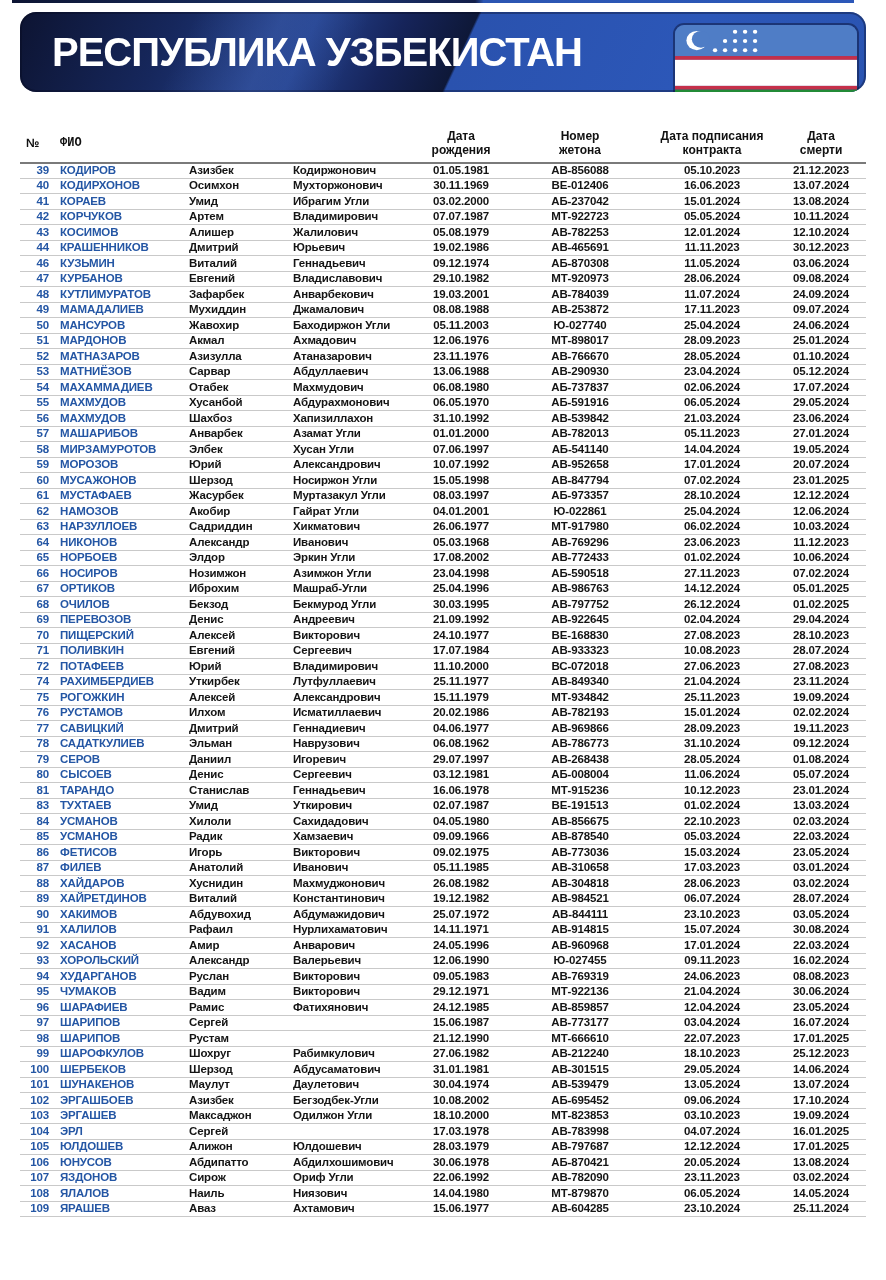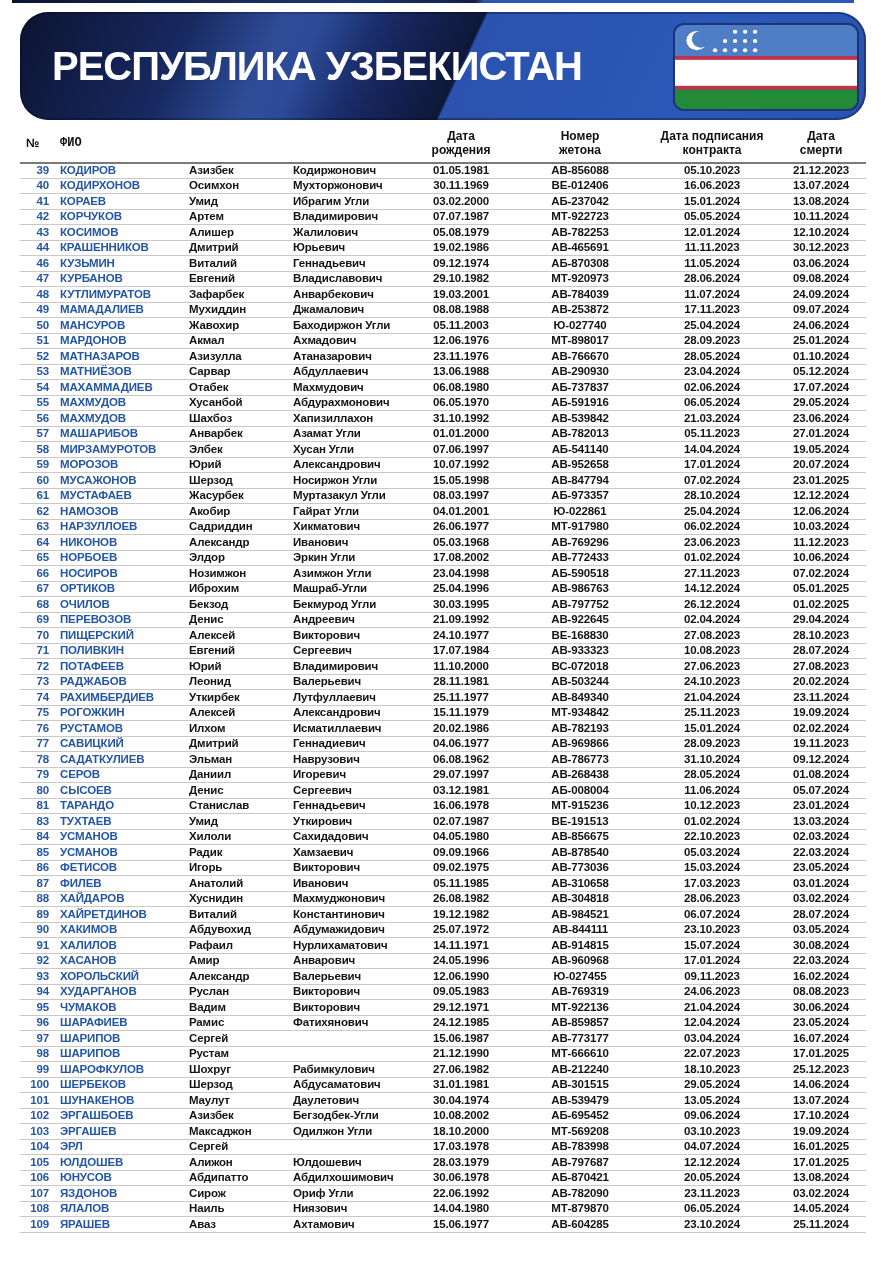--- a/index.html
+++ b/index.html
@@ -6,22 +6,22 @@
   html,body { width:886px; background:#ffffff; font-family:"Liberation Sans", sans-serif; }
   body { position:relative; height:1280px; overflow:hidden; }
 
   
   .top-strip {
     position:absolute; left:12px; top:0; width:842px; height:3px;
     background:linear-gradient(90deg,#0d1533 0%,#1c3570 40%,#131f4a 55%,#2b55b2 56%,#2c58b9 100%);
   }
 
   .banner {
-    position:absolute; left:20px; top:12px; width:846px; height:108px;
-    border-radius:28px;
+    position:absolute; left:20px; top:12px; width:846px; height:80px;
+    border-radius:16px;
     background:
       linear-gradient(115deg,
         #0d1432 0%, #16275c 18%, #24418c 34%, #16245a 44%, #0e1838 52%,
         #2a52ae 52.3%, #2c57b8 78%, #2a54b2 100%);
     box-shadow: inset 0 0 0 2px rgba(5,10,30,0.35);
     overflow:hidden;
   }
   .banner-sheen {
     position:absolute; inset:0;
     background:linear-gradient(115deg, rgba(255,255,255,0) 20%, rgba(90,130,220,0.25) 30%, rgba(255,255,255,0) 40%);
@@ -448,30 +448,20 @@
           <td class="c-num">72</td>
           <td class="c-sur">ПОТАФЕЕВ</td>
           <td class="c-given">Юрий</td>
           <td class="c-pat">Владимирович</td>
           <td class="c-birth">11.10.2000</td>
           <td class="c-badge">ВС-072018</td>
           <td class="c-contract">27.06.2023</td>
           <td class="c-death">27.08.2023</td>
         </tr>
         <tr>
-          <td class="c-num">73</td>
-          <td class="c-sur">РАДЖАБОВ</td>
-          <td class="c-given">Леонид</td>
-          <td class="c-pat">Валерьевич</td>
-          <td class="c-birth">28.11.1981</td>
-          <td class="c-badge">АВ-503244</td>
-          <td class="c-contract">24.10.2023</td>
-          <td class="c-death">20.02.2024</td>
-        </tr>
-        <tr>
           <td class="c-num">74</td>
           <td class="c-sur">РАХИМБЕРДИЕВ</td>
           <td class="c-given">Уткирбек</td>
           <td class="c-pat">Лутфуллаевич</td>
           <td class="c-birth">25.11.1977</td>
           <td class="c-badge">АВ-849340</td>
           <td class="c-contract">21.04.2024</td>
           <td class="c-death">23.11.2024</td>
         </tr>
         <tr>
@@ -743,21 +733,21 @@
           <td class="c-badge">АБ-695452</td>
           <td class="c-contract">09.06.2024</td>
           <td class="c-death">17.10.2024</td>
         </tr>
         <tr>
           <td class="c-num">103</td>
           <td class="c-sur">ЭРГАШЕВ</td>
           <td class="c-given">Максаджон</td>
           <td class="c-pat">Одилжон Угли</td>
           <td class="c-birth">18.10.2000</td>
-          <td class="c-badge">МТ-569208</td>
+          <td class="c-badge">МТ-823853</td>
           <td class="c-contract">03.10.2023</td>
           <td class="c-death">19.09.2024</td>
         </tr>
         <tr>
           <td class="c-num">104</td>
           <td class="c-sur">ЭРЛ</td>
           <td class="c-given">Сергей</td>
           <td class="c-pat"></td>
           <td class="c-birth">17.03.1978</td>
           <td class="c-badge">АВ-783998</td>

